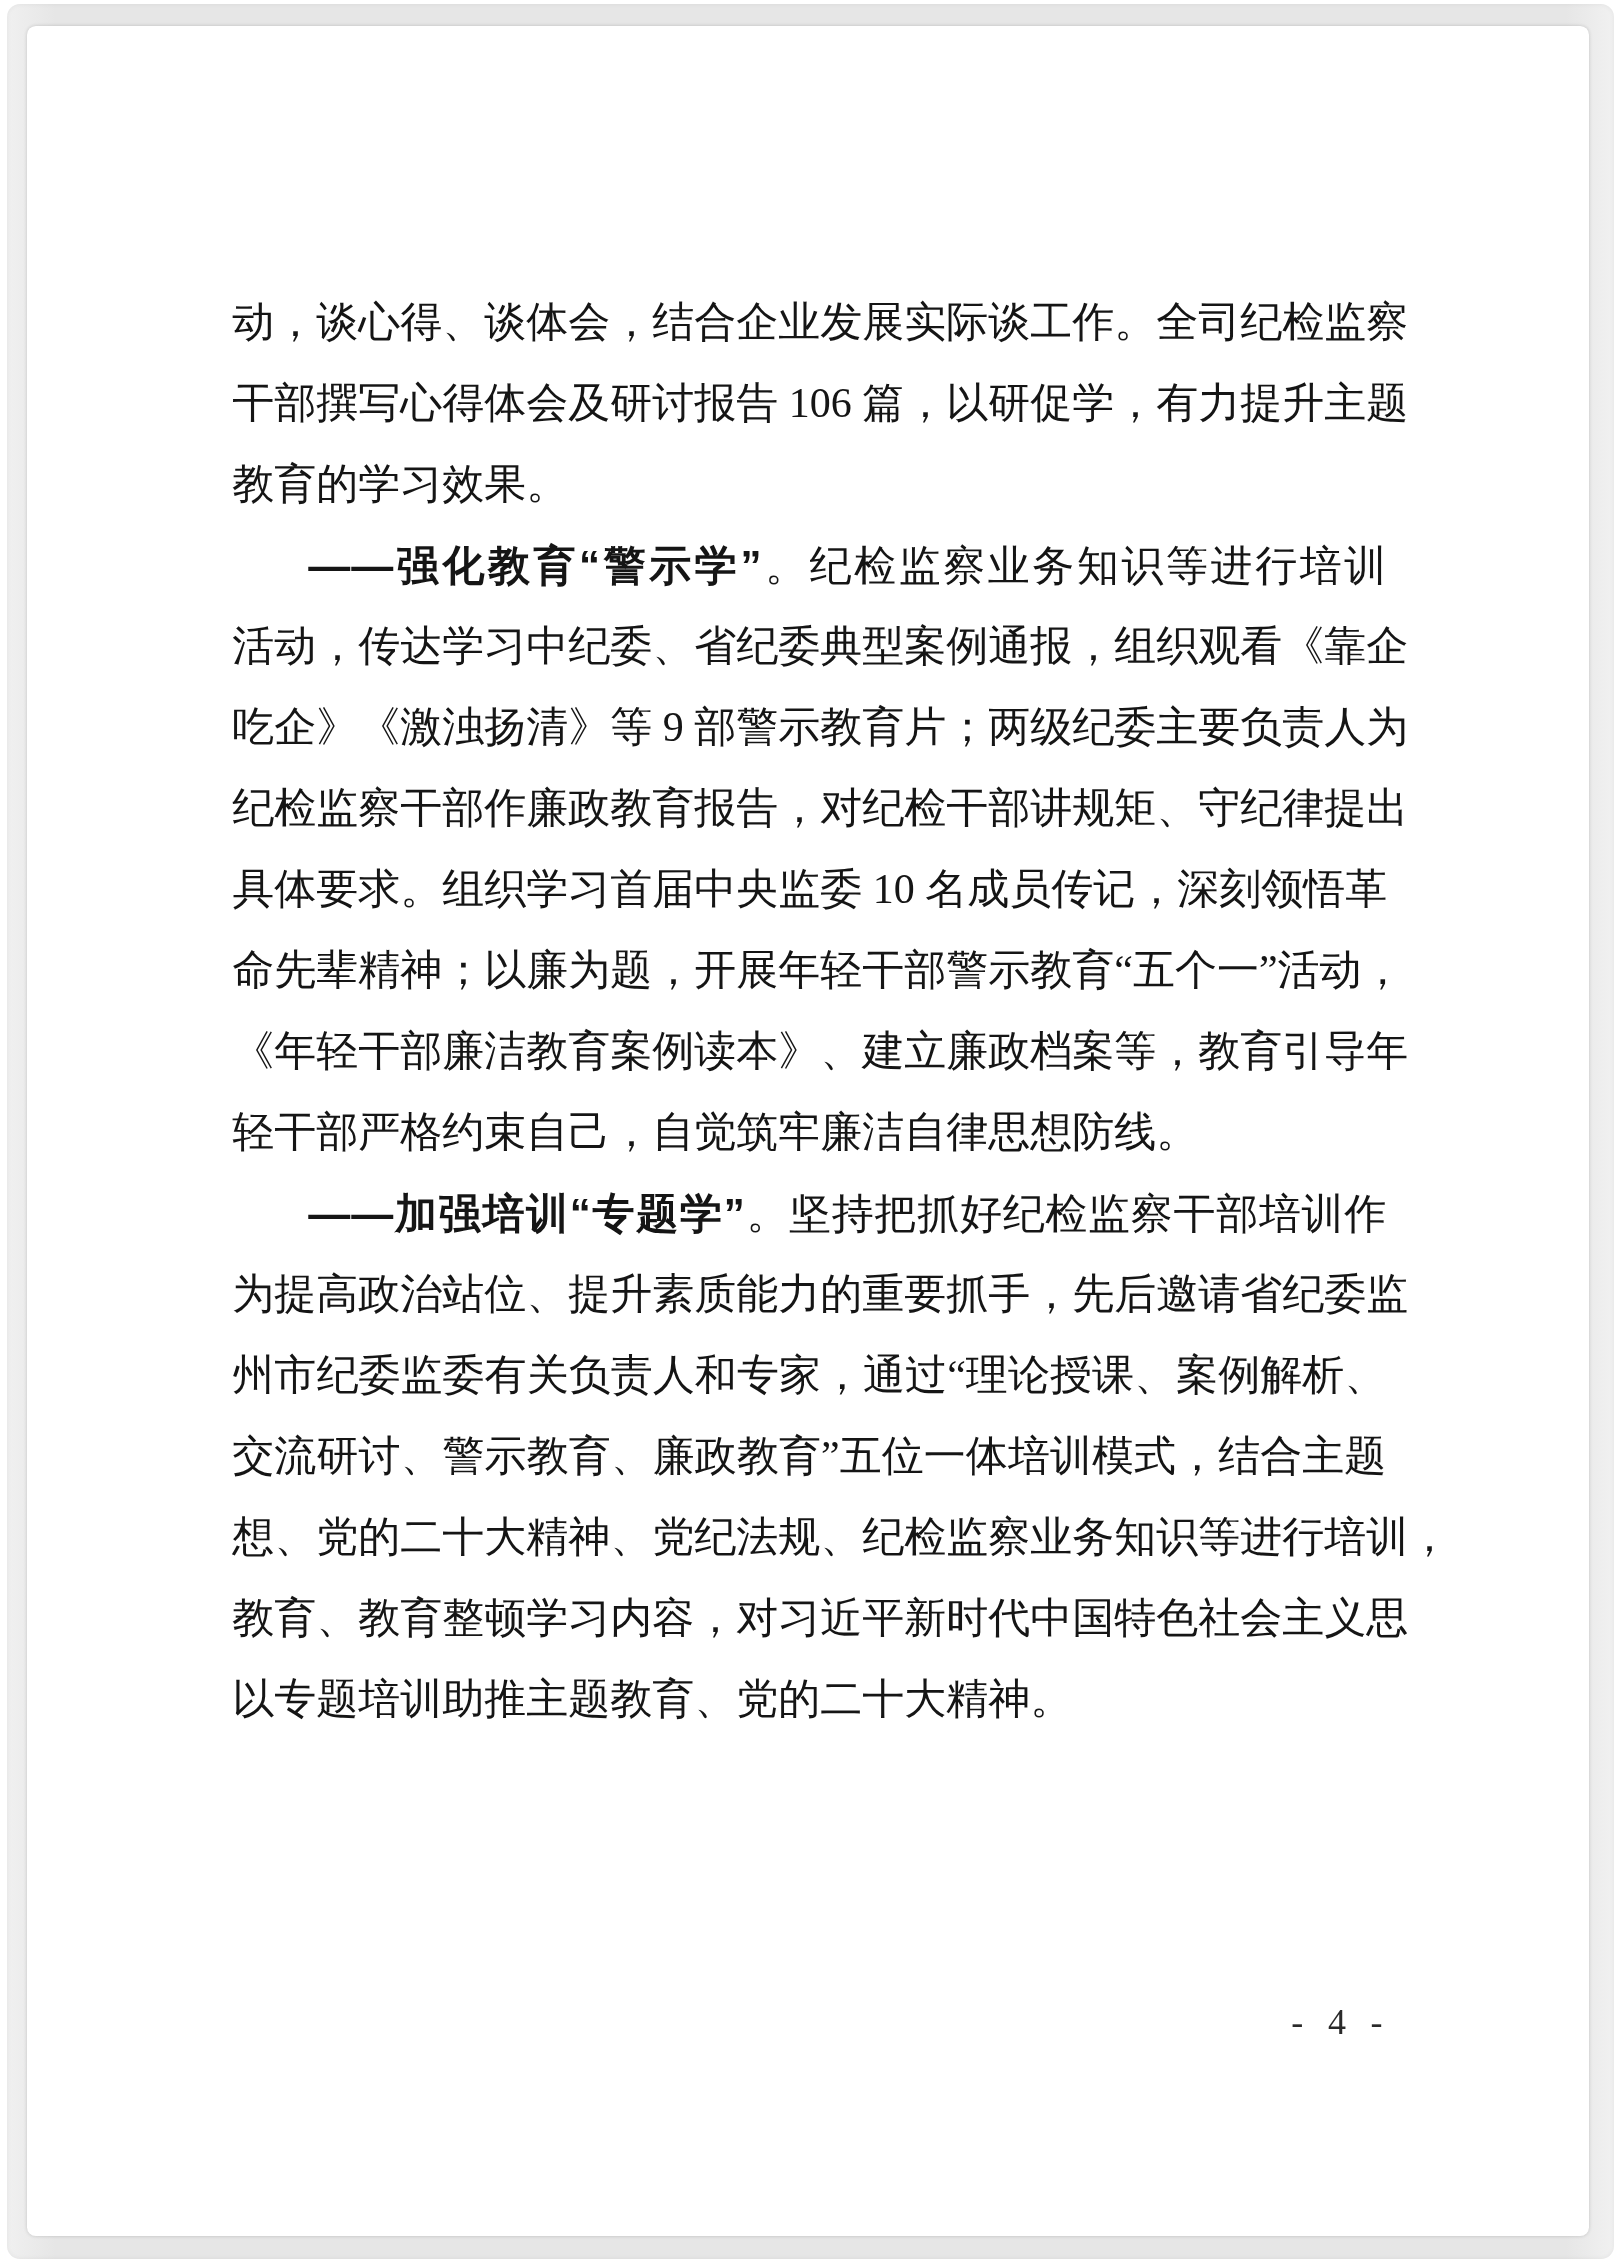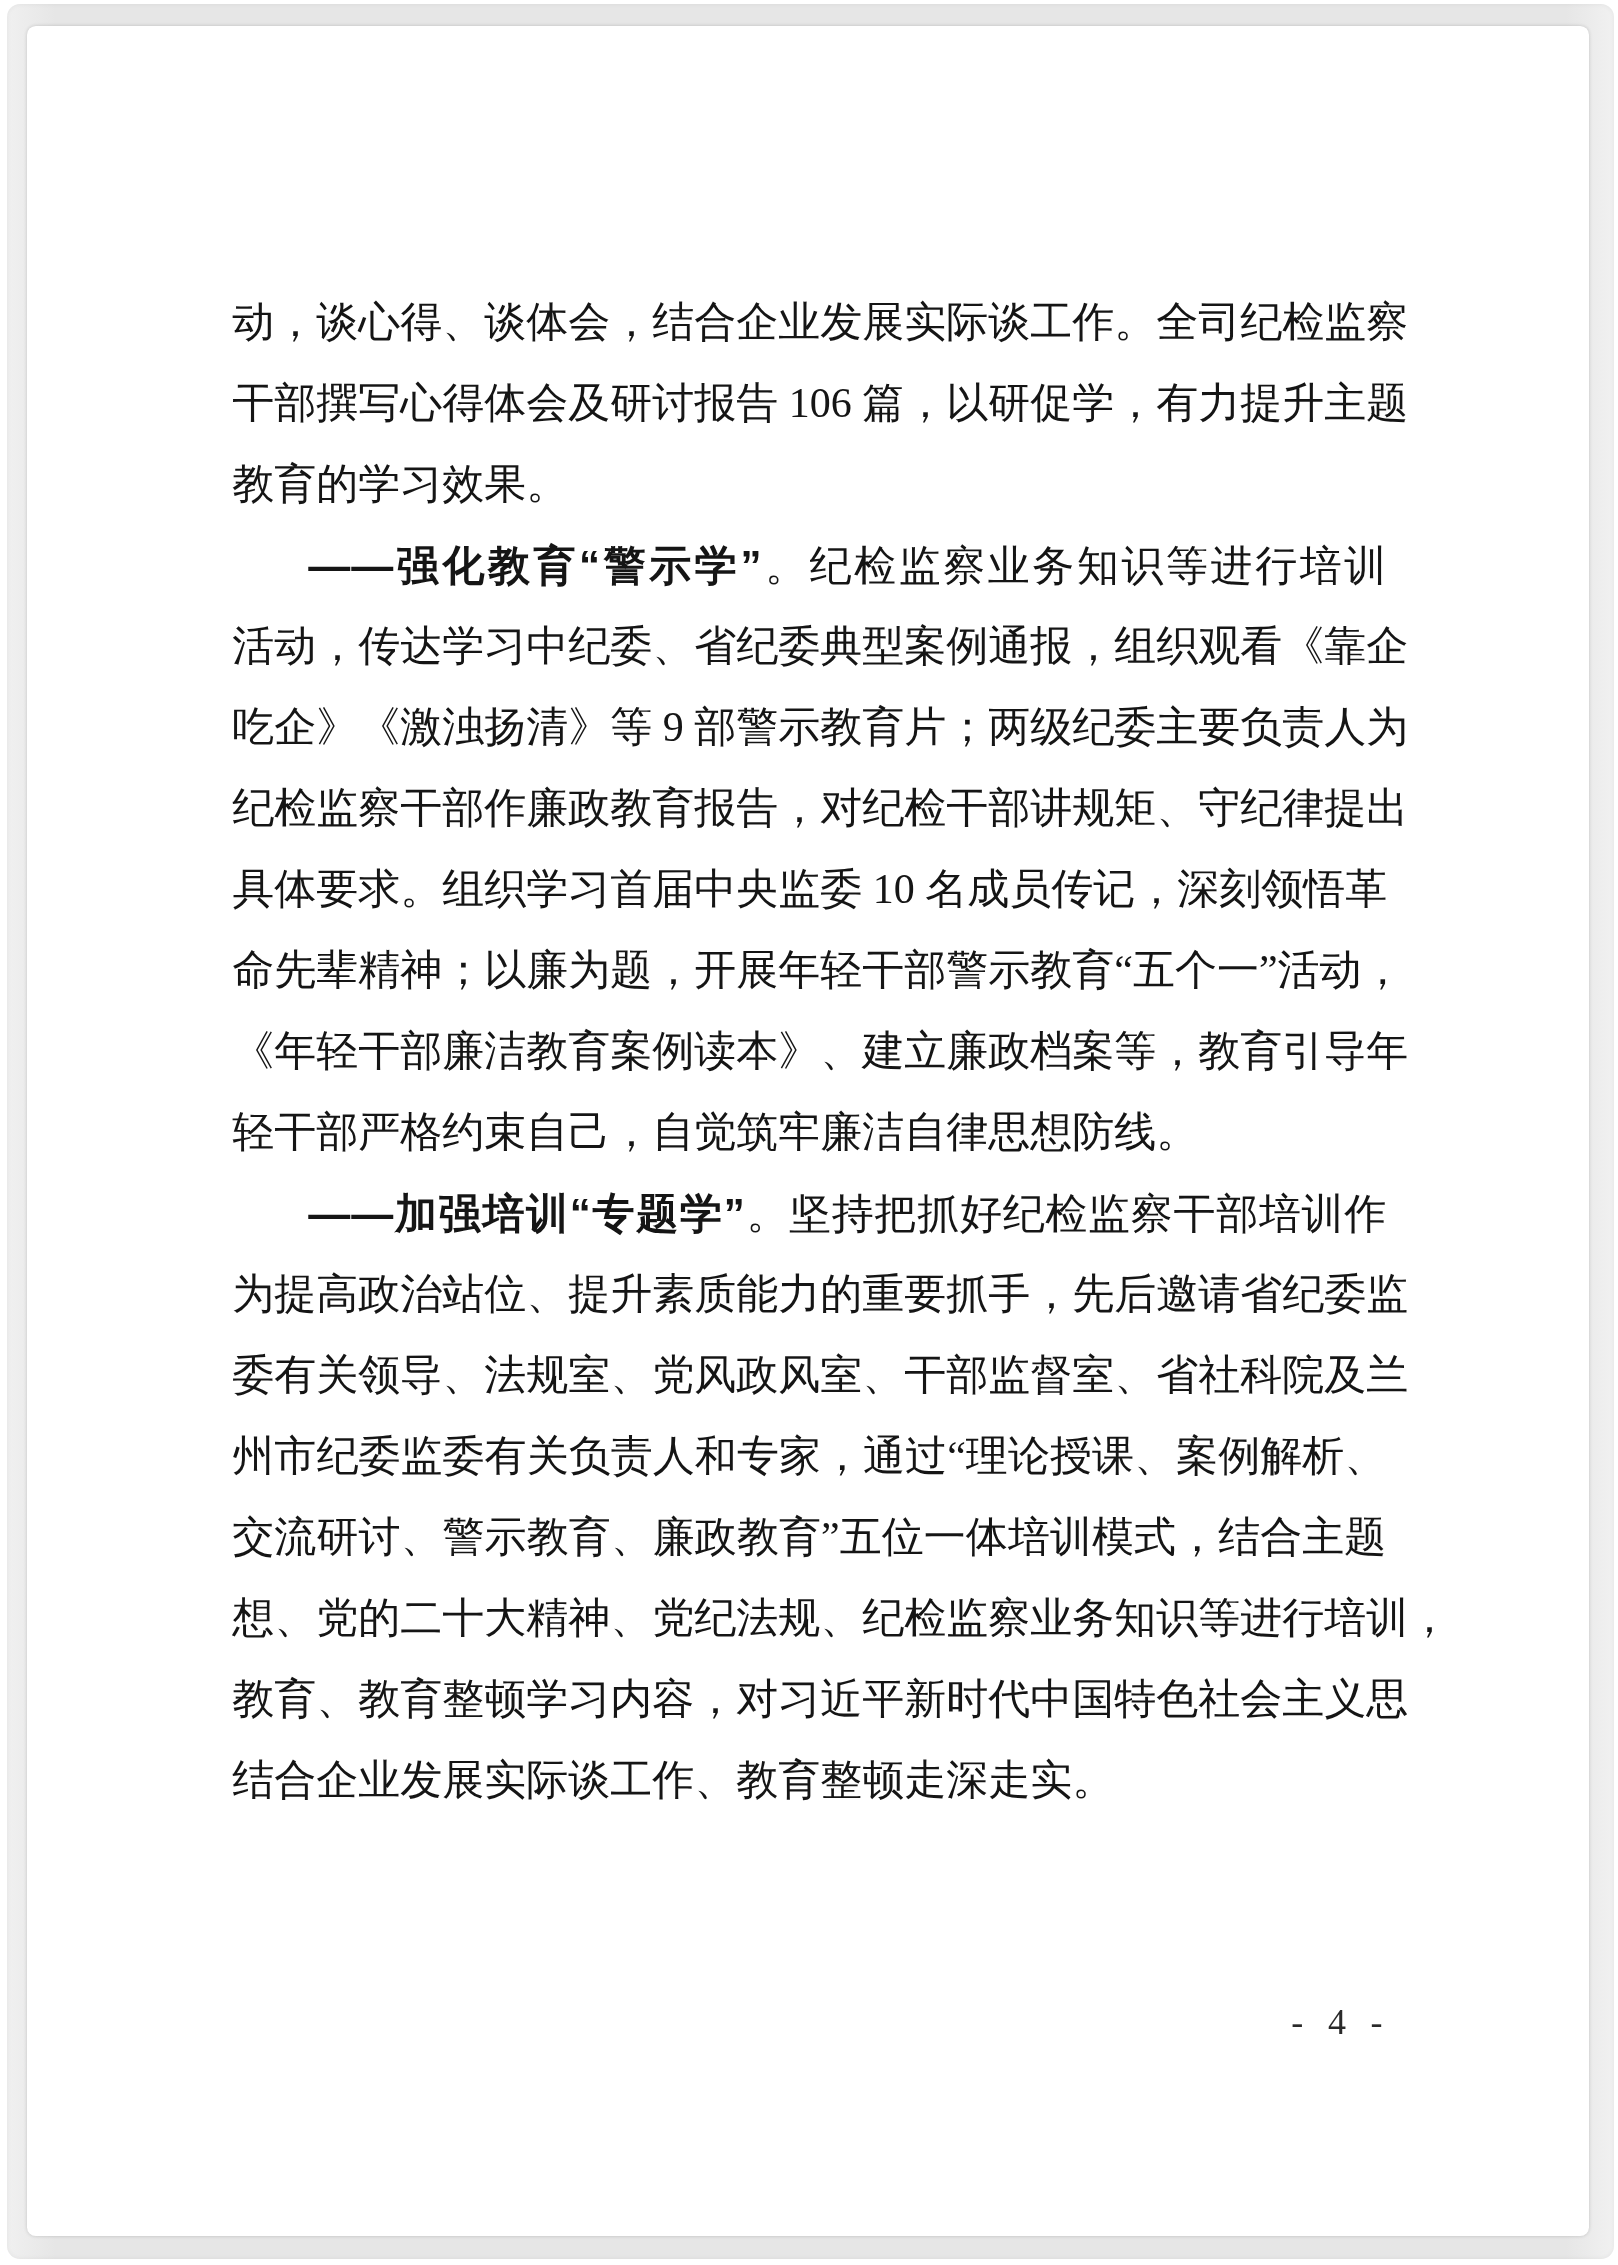--- a/index.html
+++ b/index.html
@@ -91,24 +91,23 @@
           <div class="line indent"><span class="seg bold">——强化教育“警示学”</span><span class="seg">。纪检监察业务知识等进行培训</span></div>
           <div class="line"><span class="seg">活动，传达学习中纪委、省纪委典型案例通报，组织观看《靠企</span></div>
           <div class="line"><span class="seg">吃企》《激浊扬清》等 9 部警示教育片；两级纪委主要负责人为</span></div>
           <div class="line"><span class="seg">纪检监察干部作廉政教育报告，对纪检干部讲规矩、守纪律提出</span></div>
           <div class="line"><span class="seg">具体要求。组织学习首届中央监委 10 名成员传记，深刻领悟革</span></div>
           <div class="line"><span class="seg">命先辈精神；以廉为题，开展年轻干部警示教育“五个一”活动，</span></div>
           <div class="line"><span class="seg">《年轻干部廉洁教育案例读本》、建立廉政档案等，教育引导年</span></div>
           <div class="line para-end"><span class="seg">轻干部严格约束自己，自觉筑牢廉洁自律思想防线。</span></div>
           <div class="line indent"><span class="seg bold">——加强培训“专题学”</span><span class="seg">。坚持把抓好纪检监察干部培训作</span></div>
           <div class="line"><span class="seg">为提高政治站位、提升素质能力的重要抓手，先后邀请省纪委监</span></div>
-          <div class="line"><span class="seg">委有关领导、法规室、党风政风室、干部监督室、省社科院及兰</span></div>
           <div class="line"><span class="seg">州市纪委监委有关负责人和专家，通过“理论授课、案例解析、</span></div>
           <div class="line"><span class="seg">交流研讨、警示教育、廉政教育”五位一体培训模式，结合主题</span></div>
           <div class="line"><span class="seg">想、党的二十大精神、党纪法规、纪检监察业务知识等进行培训，</span></div>
           <div class="line"><span class="seg">教育、教育整顿学习内容，对习近平新时代中国特色社会主义思</span></div>
-          <div class="line para-end"><span class="seg">结合企业发展实际谈工作、教育整顿走深走实。</span></div>
+          <div class="line para-end"><span class="seg">以专题培训助推主题教育、党的二十大精神。</span></div>
         </div>
       <div class="page-number">- 4 -</div>
     </div>
   </div>
 </div>
 
 
 </body></html>

